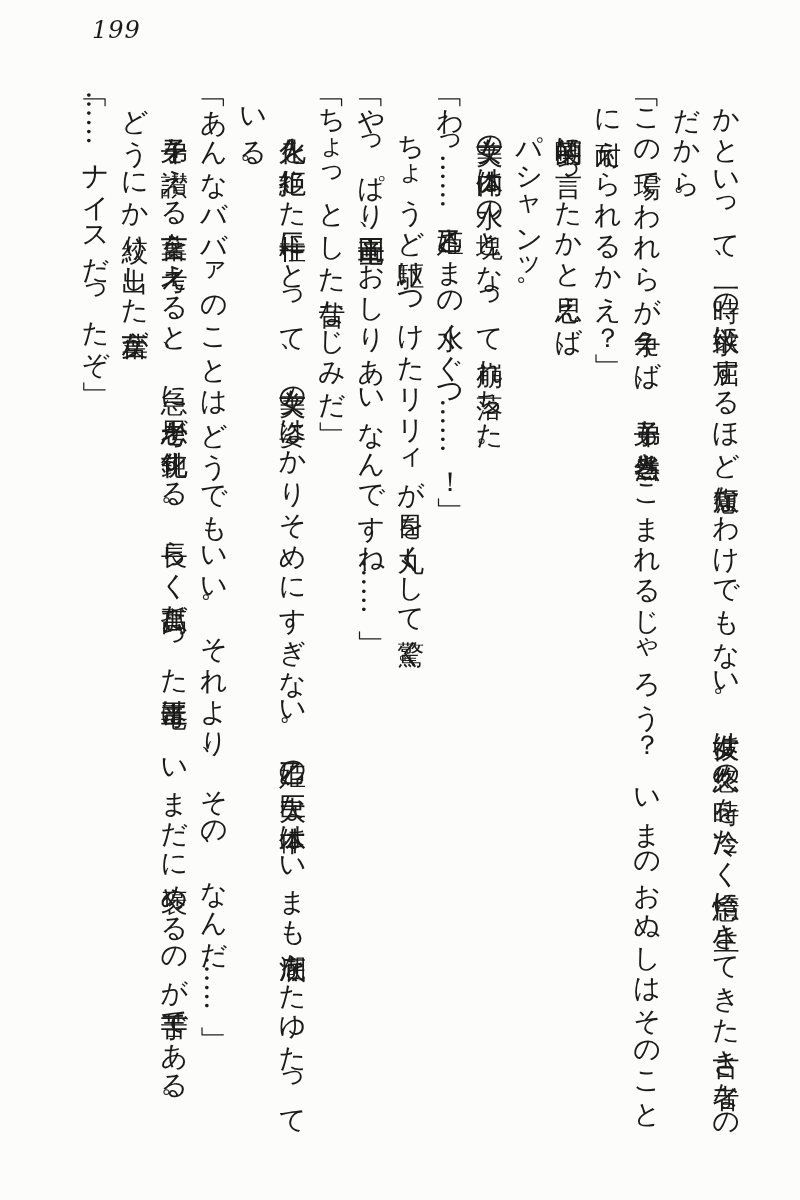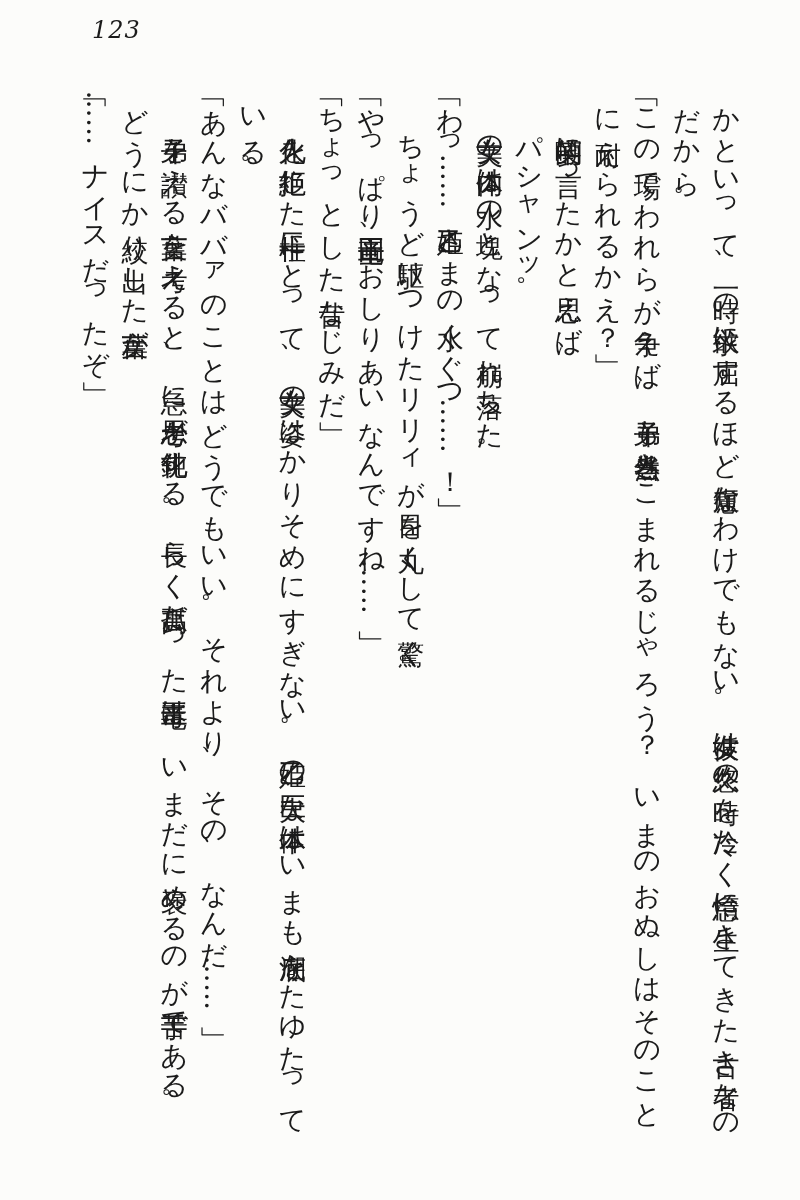--- a/index.html
+++ b/index.html
@@ -42,21 +42,21 @@
   }
   .text-block p.indent {
     text-indent: 1em;
   }
 </style>
 </head>
 <body>
 
 <div class="page">
 
-  <div class="page-number">123</div>
+  <div class="page-number">199</div>
 
   <div class="text-block">
     <p>かといって、一時の欲求に屈するほど短慮なわけでもない。彼女は悠久の時を冷たく怠惰に生きてきた古き者なのだから。</p>
     <p>「この場でわれらが争えば、弟子も当然巻きこまれるじゃろう？　いまのおぬしはそのことに耐えられるかえ？」</p>
     <p class="indent">嘲笑的に言ったかと思えば、</p>
     <p class="indent">パシャンッ。</p>
     <p class="indent">美女の肉体は水の塊となって崩れ落ちた。</p>
     <p>「わっ……乙姫さまの水くぐつ……！」</p>
     <p class="indent">ちょうど駆けつけたリリィが目を丸くして驚く。</p>
     <p>「やっぱり竜王同士、おしりあいなんですね……」</p>

